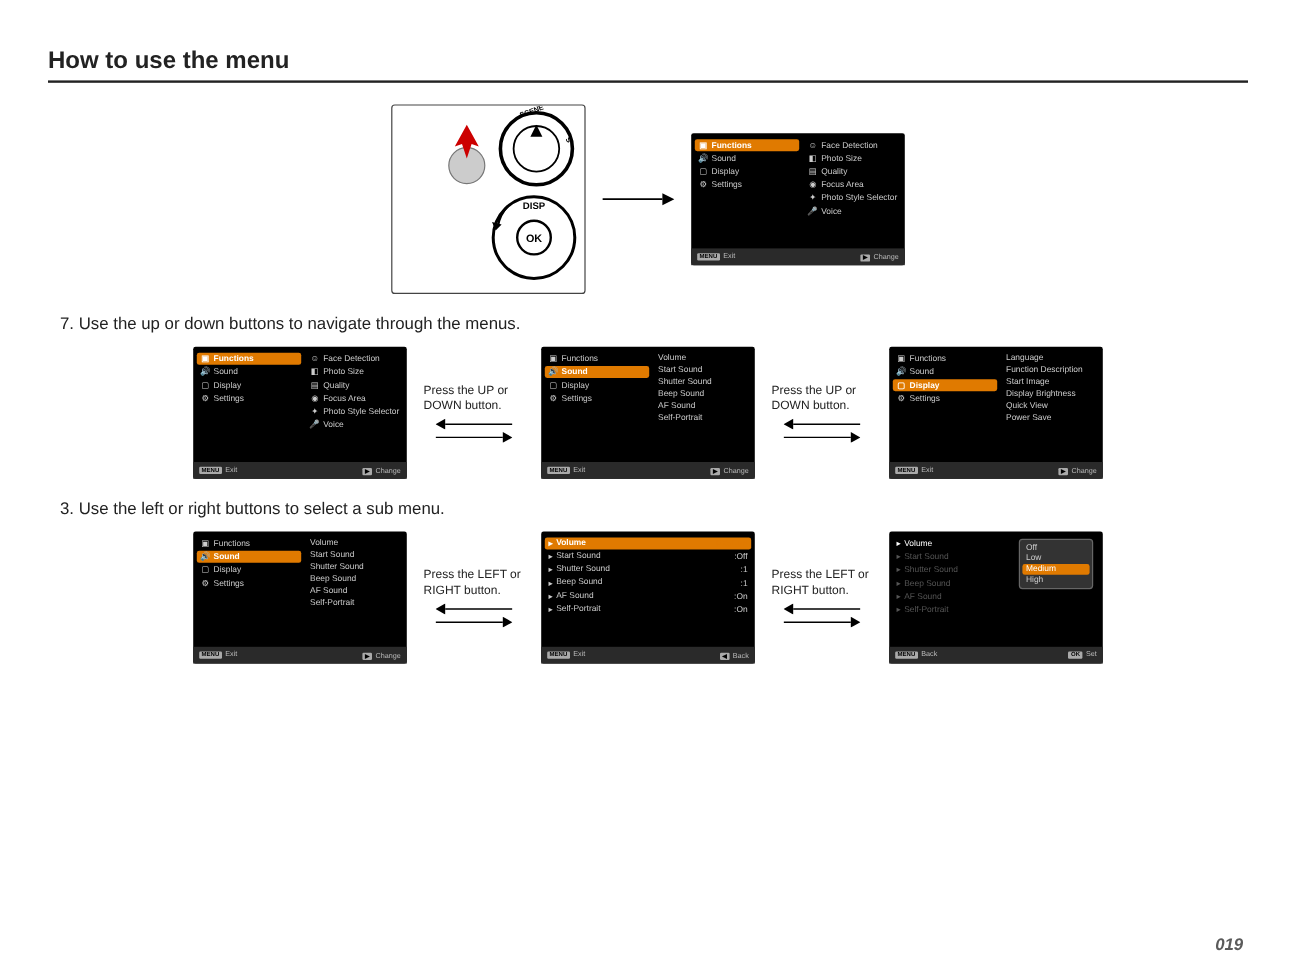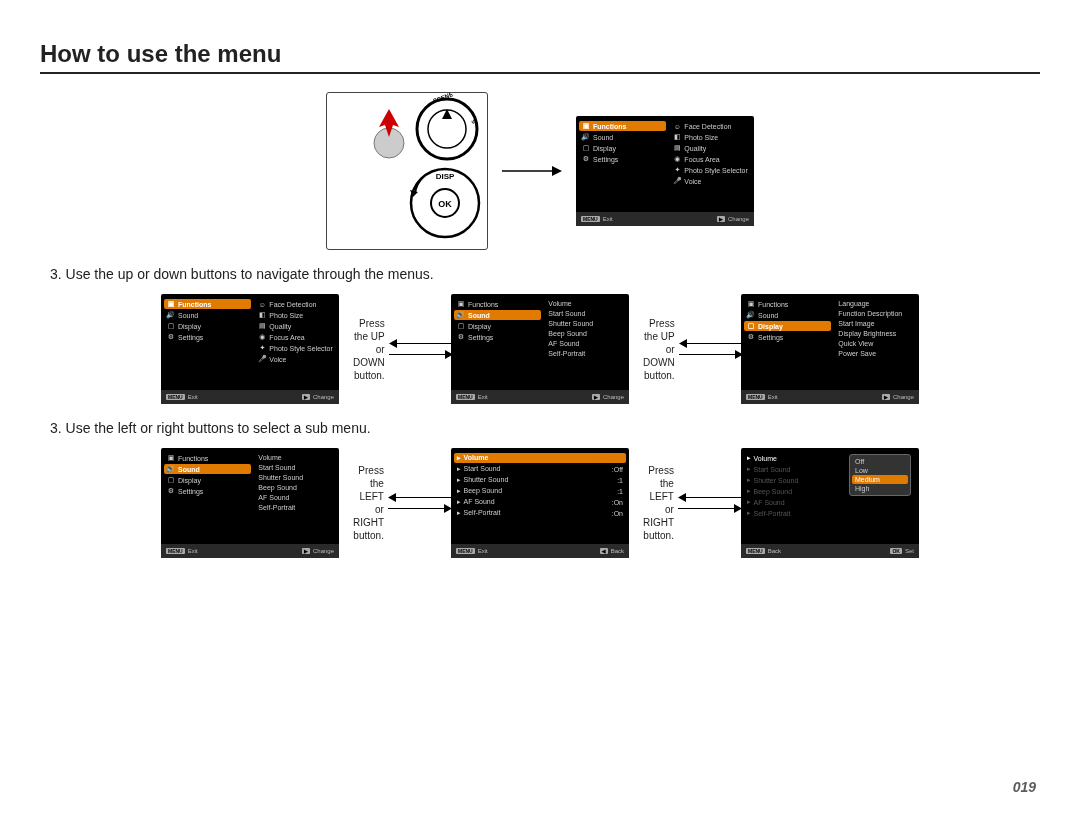--- a/index.html
+++ b/index.html
@@ -1,20 +1,20 @@
 <!DOCTYPE html>
 <html><head>
 <meta charset="utf-8">
 <style>
 html,body{margin:0;padding:0;background:#fff;font-family:Arial,Helvetica,sans-serif;color:#222;width:1080px}
 .page{padding:40px 40px 20px 40px;box-sizing:border-box;width:1080px;position:relative;height:815px}
-.title{font-size:24px;font-weight:bold;border-bottom:2px solid #222;padding-bottom:4px;margin-bottom:18px}
+.title{font-size:20px;font-weight:bold;border-bottom:2px solid #222;padding-bottom:4px;margin-bottom:18px}
 .step{font-size:14px;margin:16px 0 12px 10px}
 .figrow{display:flex;align-items:center;justify-content:center;gap:14px;margin:6px 0 6px 0}
-.between{width:84px;text-align:right;font-size:10px;line-height:1.3;display:flex;flex-direction:row;align-items:center;gap:4px}
+.between{width:84px;text-align:left;font-size:10px;line-height:1.3;display:flex;flex-direction:column;align-items:center;gap:4px}
 .arrow-box{display:flex;flex-direction:column;gap:2px;align-items:center}
 svg.arrow{display:block}
 .lcd{width:178px;height:110px;background:#000;color:#eee;font-size:7px;position:relative;border-radius:2px;box-sizing:border-box;padding:3px 3px 0 3px;display:flex;flex-direction:column}
 .lcd-body{display:flex;flex:1}
 .lcd-left{width:52%;display:flex;flex-direction:column;gap:1px;padding-top:2px}
 .lcd-right{width:48%;display:flex;flex-direction:column;gap:1px;padding-top:2px;padding-left:4px}
 .lcd-sel{background:#e07a00;color:#fff;font-weight:bold;border-radius:2px;padding:1px 3px;display:flex;align-items:center;gap:3px}
 .lcd-item{padding:1px 3px;display:flex;align-items:center;gap:3px;color:#ccc}
 .lcd-item.dim{color:#555}
 .ic{width:8px;height:8px;display:inline-flex;align-items:center;justify-content:center;font-size:7px}
@@ -109,21 +109,21 @@
             </div>
         </div>
       </div>
       <div class="lcd-footer">
         <span><span class="ftag">MENU</span><span>Exit</span></span>
         <span><span class="ftag">▶</span><span>Change</span></span>
       </div>
     </div>
   </div>
 
-  <div class="step">3. Use the up or down buttons to navigate through the menus.</div>
+  <div class="step">7. Use the up or down buttons to navigate through the menus.</div>
   <div class="figrow">
 
     <div class="lcd">
       <div class="lcd-body">
         <div class="lcd-left">
           <div class="lcd-sel">
               <span class="ic">▣</span>
               <span>Functions</span>
             </div>
           <div class="lcd-item">

